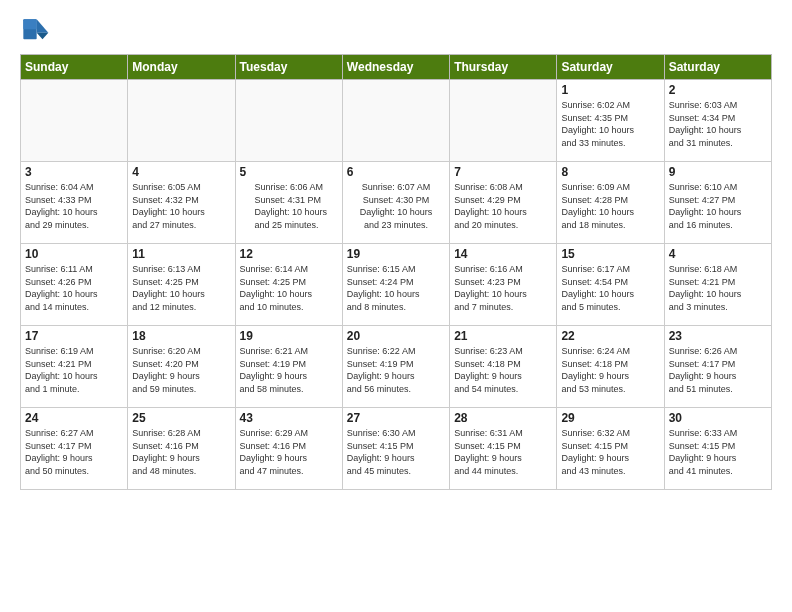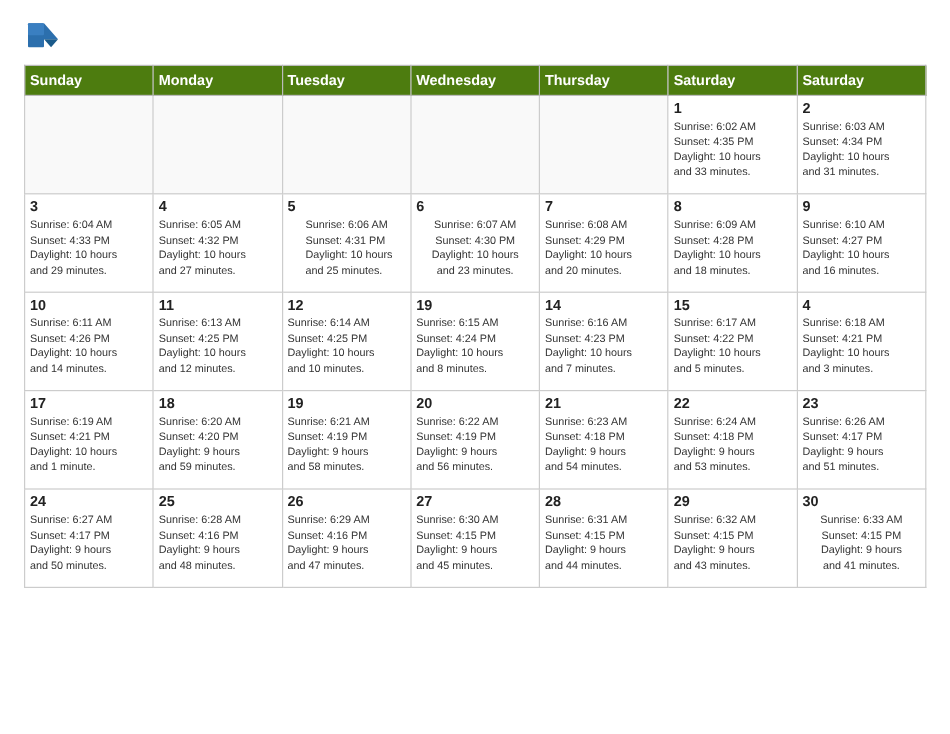--- a/index.html
+++ b/index.html
@@ -227,21 +227,21 @@
           <td>
             <span class="day-num">14</span>
             <div class="day-info" style="white-space: pre-line;">Sunrise: 6:16 AM
 Sunset: 4:23 PM
 Daylight: 10 hours
 and 7 minutes.</div>
           </td>
           <td>
             <span class="day-num">15</span>
             <div class="day-info" style="white-space: pre-line;">Sunrise: 6:17 AM
-Sunset: 4:22 PM
+Sunset: 4:54 PM
 Daylight: 10 hours
 and 5 minutes.</div>
           </td>
           <td>
             <span class="day-num">4</span>
             <div class="day-info" style="white-space: pre-line;">Sunrise: 6:18 AM
 Sunset: 4:21 PM
 Daylight: 10 hours
 and 3 minutes.</div>
           </td>
@@ -306,21 +306,21 @@
 and 50 minutes.</div>
           </td>
           <td>
             <span class="day-num">25</span>
             <div class="day-info" style="white-space: pre-line;">Sunrise: 6:28 AM
 Sunset: 4:16 PM
 Daylight: 9 hours
 and 48 minutes.</div>
           </td>
           <td>
-            <span class="day-num">26</span>
+            <span class="day-num">43</span>
             <div class="day-info" style="white-space: pre-line;">Sunrise: 6:29 AM
 Sunset: 4:16 PM
 Daylight: 9 hours
 and 47 minutes.</div>
           </td>
           <td>
             <span class="day-num">27</span>
             <div class="day-info" style="white-space: pre-line;">Sunrise: 6:30 AM
 Sunset: 4:15 PM
 Daylight: 9 hours
@@ -335,21 +335,21 @@
           </td>
           <td>
             <span class="day-num">29</span>
             <div class="day-info" style="white-space: pre-line;">Sunrise: 6:32 AM
 Sunset: 4:15 PM
 Daylight: 9 hours
 and 43 minutes.</div>
           </td>
           <td>
             <span class="day-num">30</span>
-            <div class="day-info" style="white-space: pre-line; text-align: center;">Sunrise: 6:33 AM
+            <div class="day-info" style="white-space: pre-line;">Sunrise: 6:33 AM
 Sunset: 4:15 PM
 Daylight: 9 hours
 and 41 minutes.</div>
           </td>
         </tr>
       </tbody>
   </table>
 </div>
 
 </body></html>

